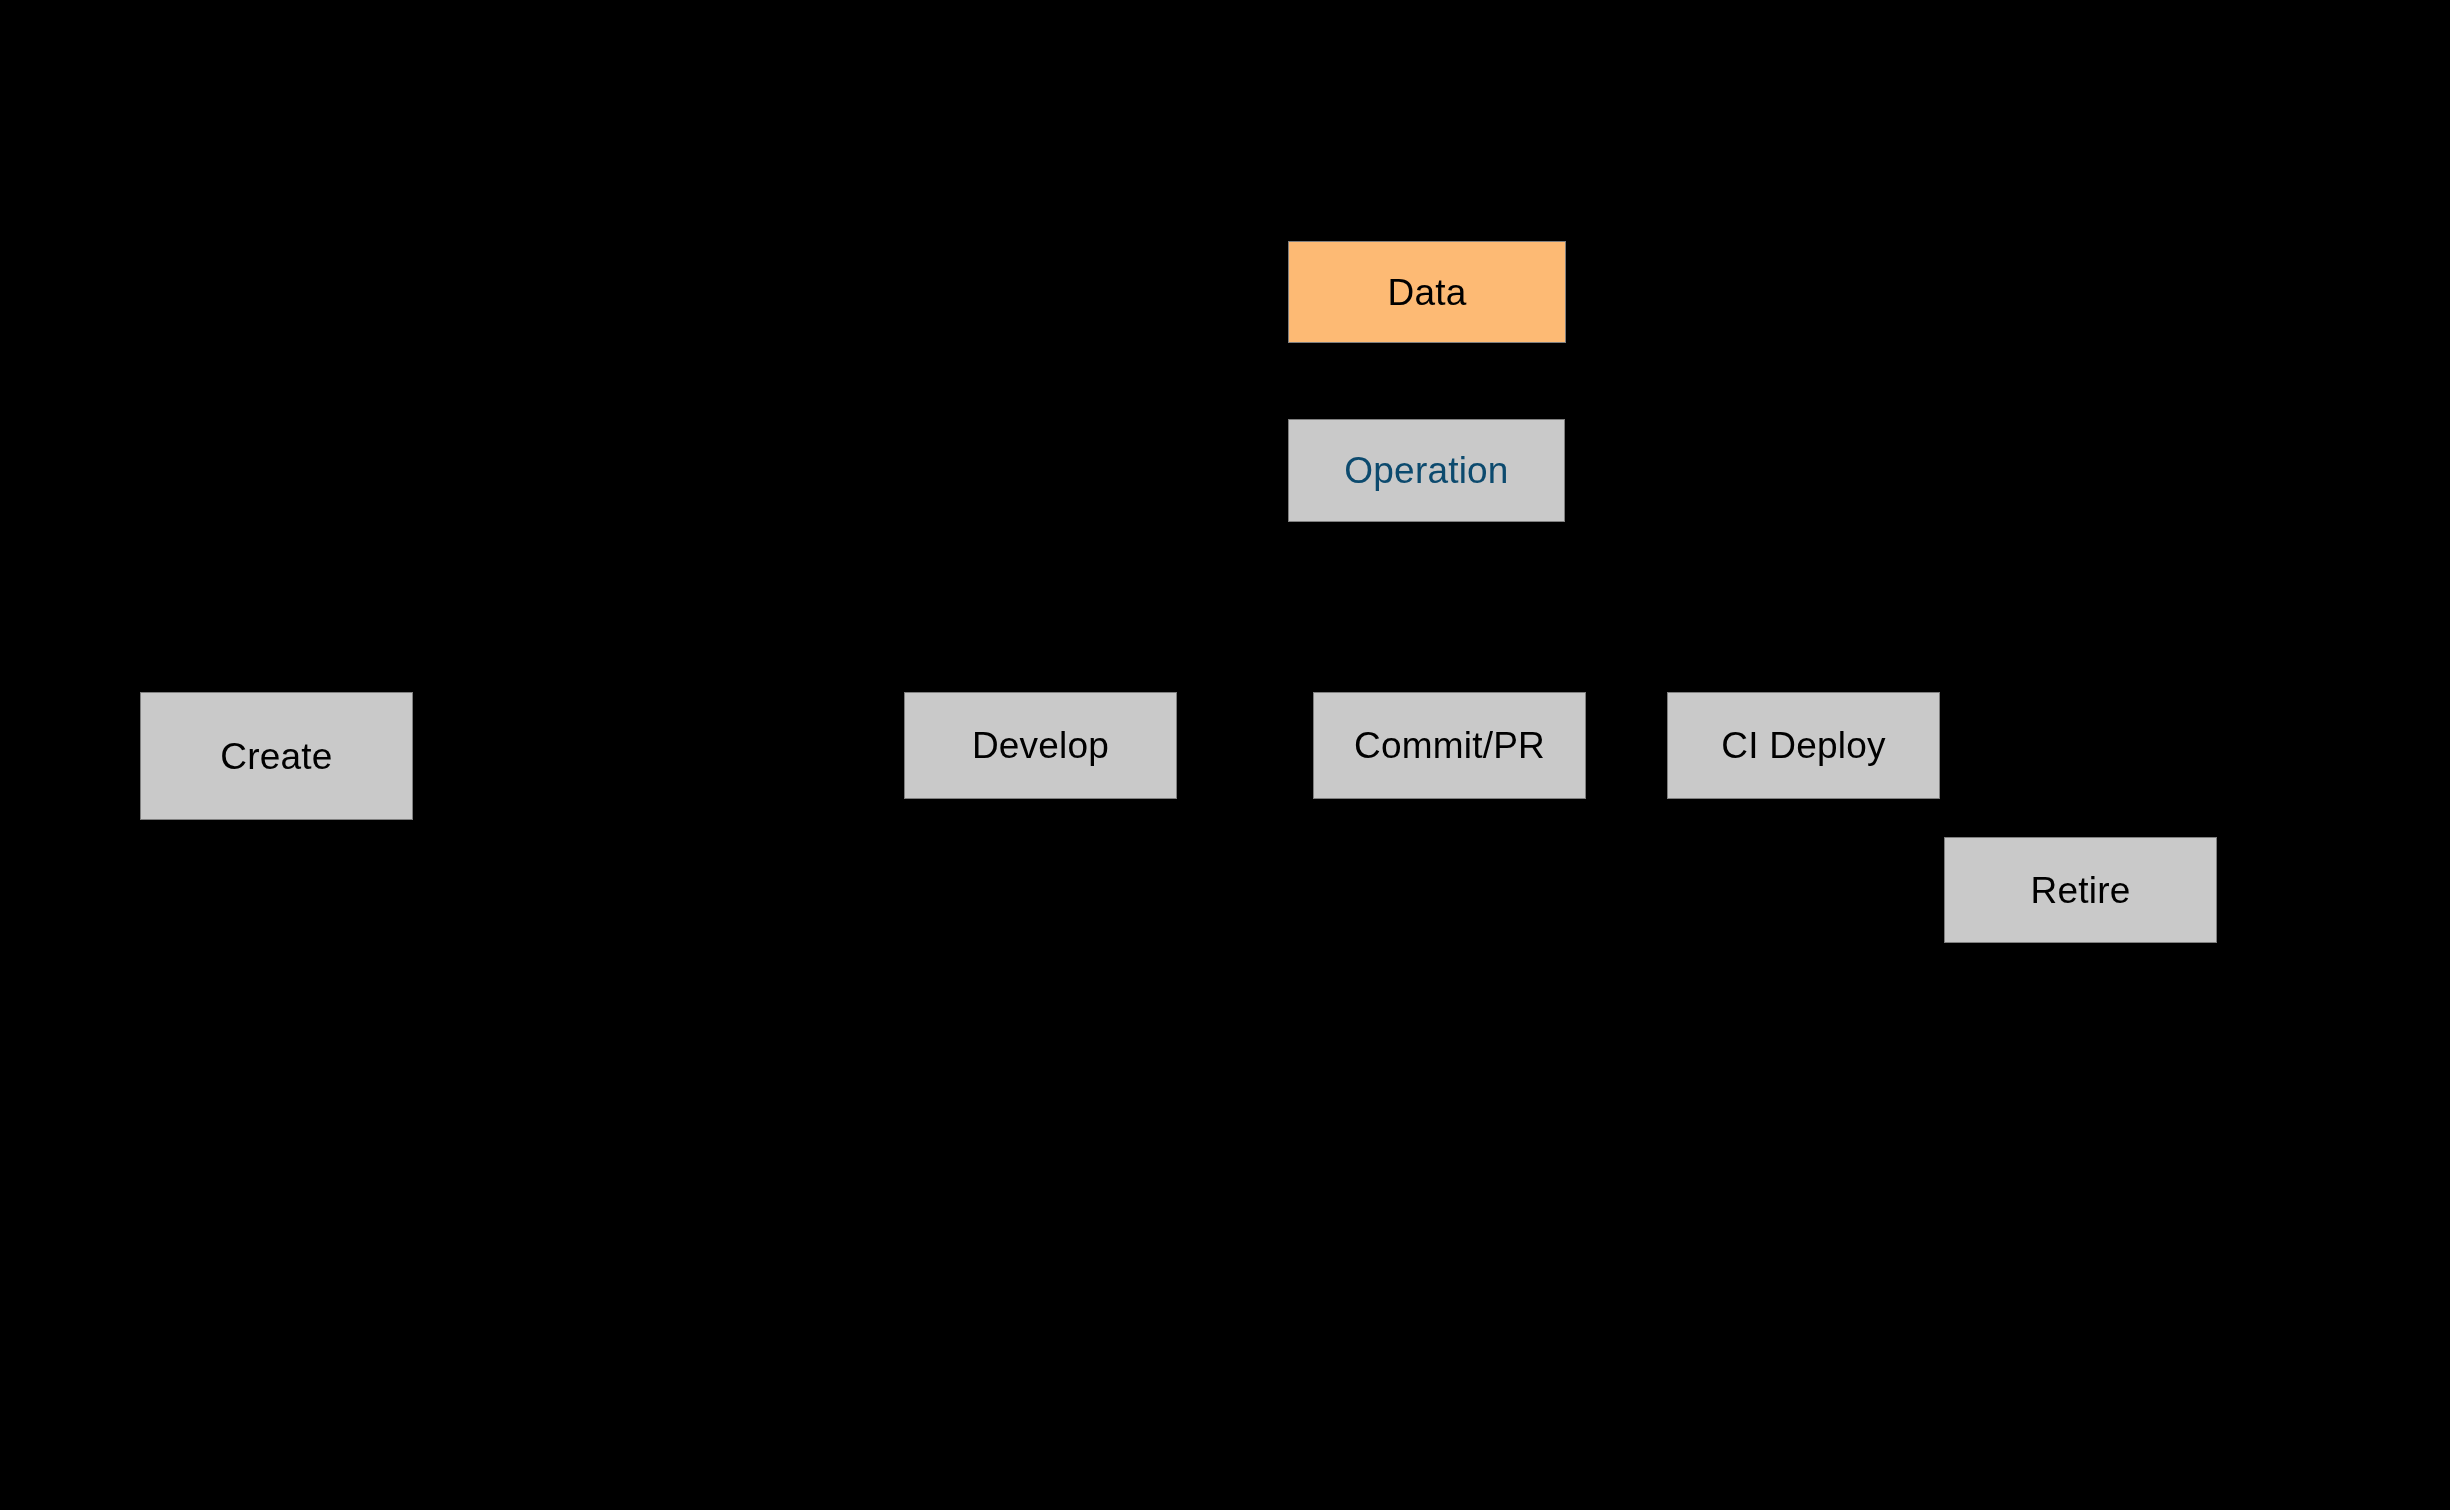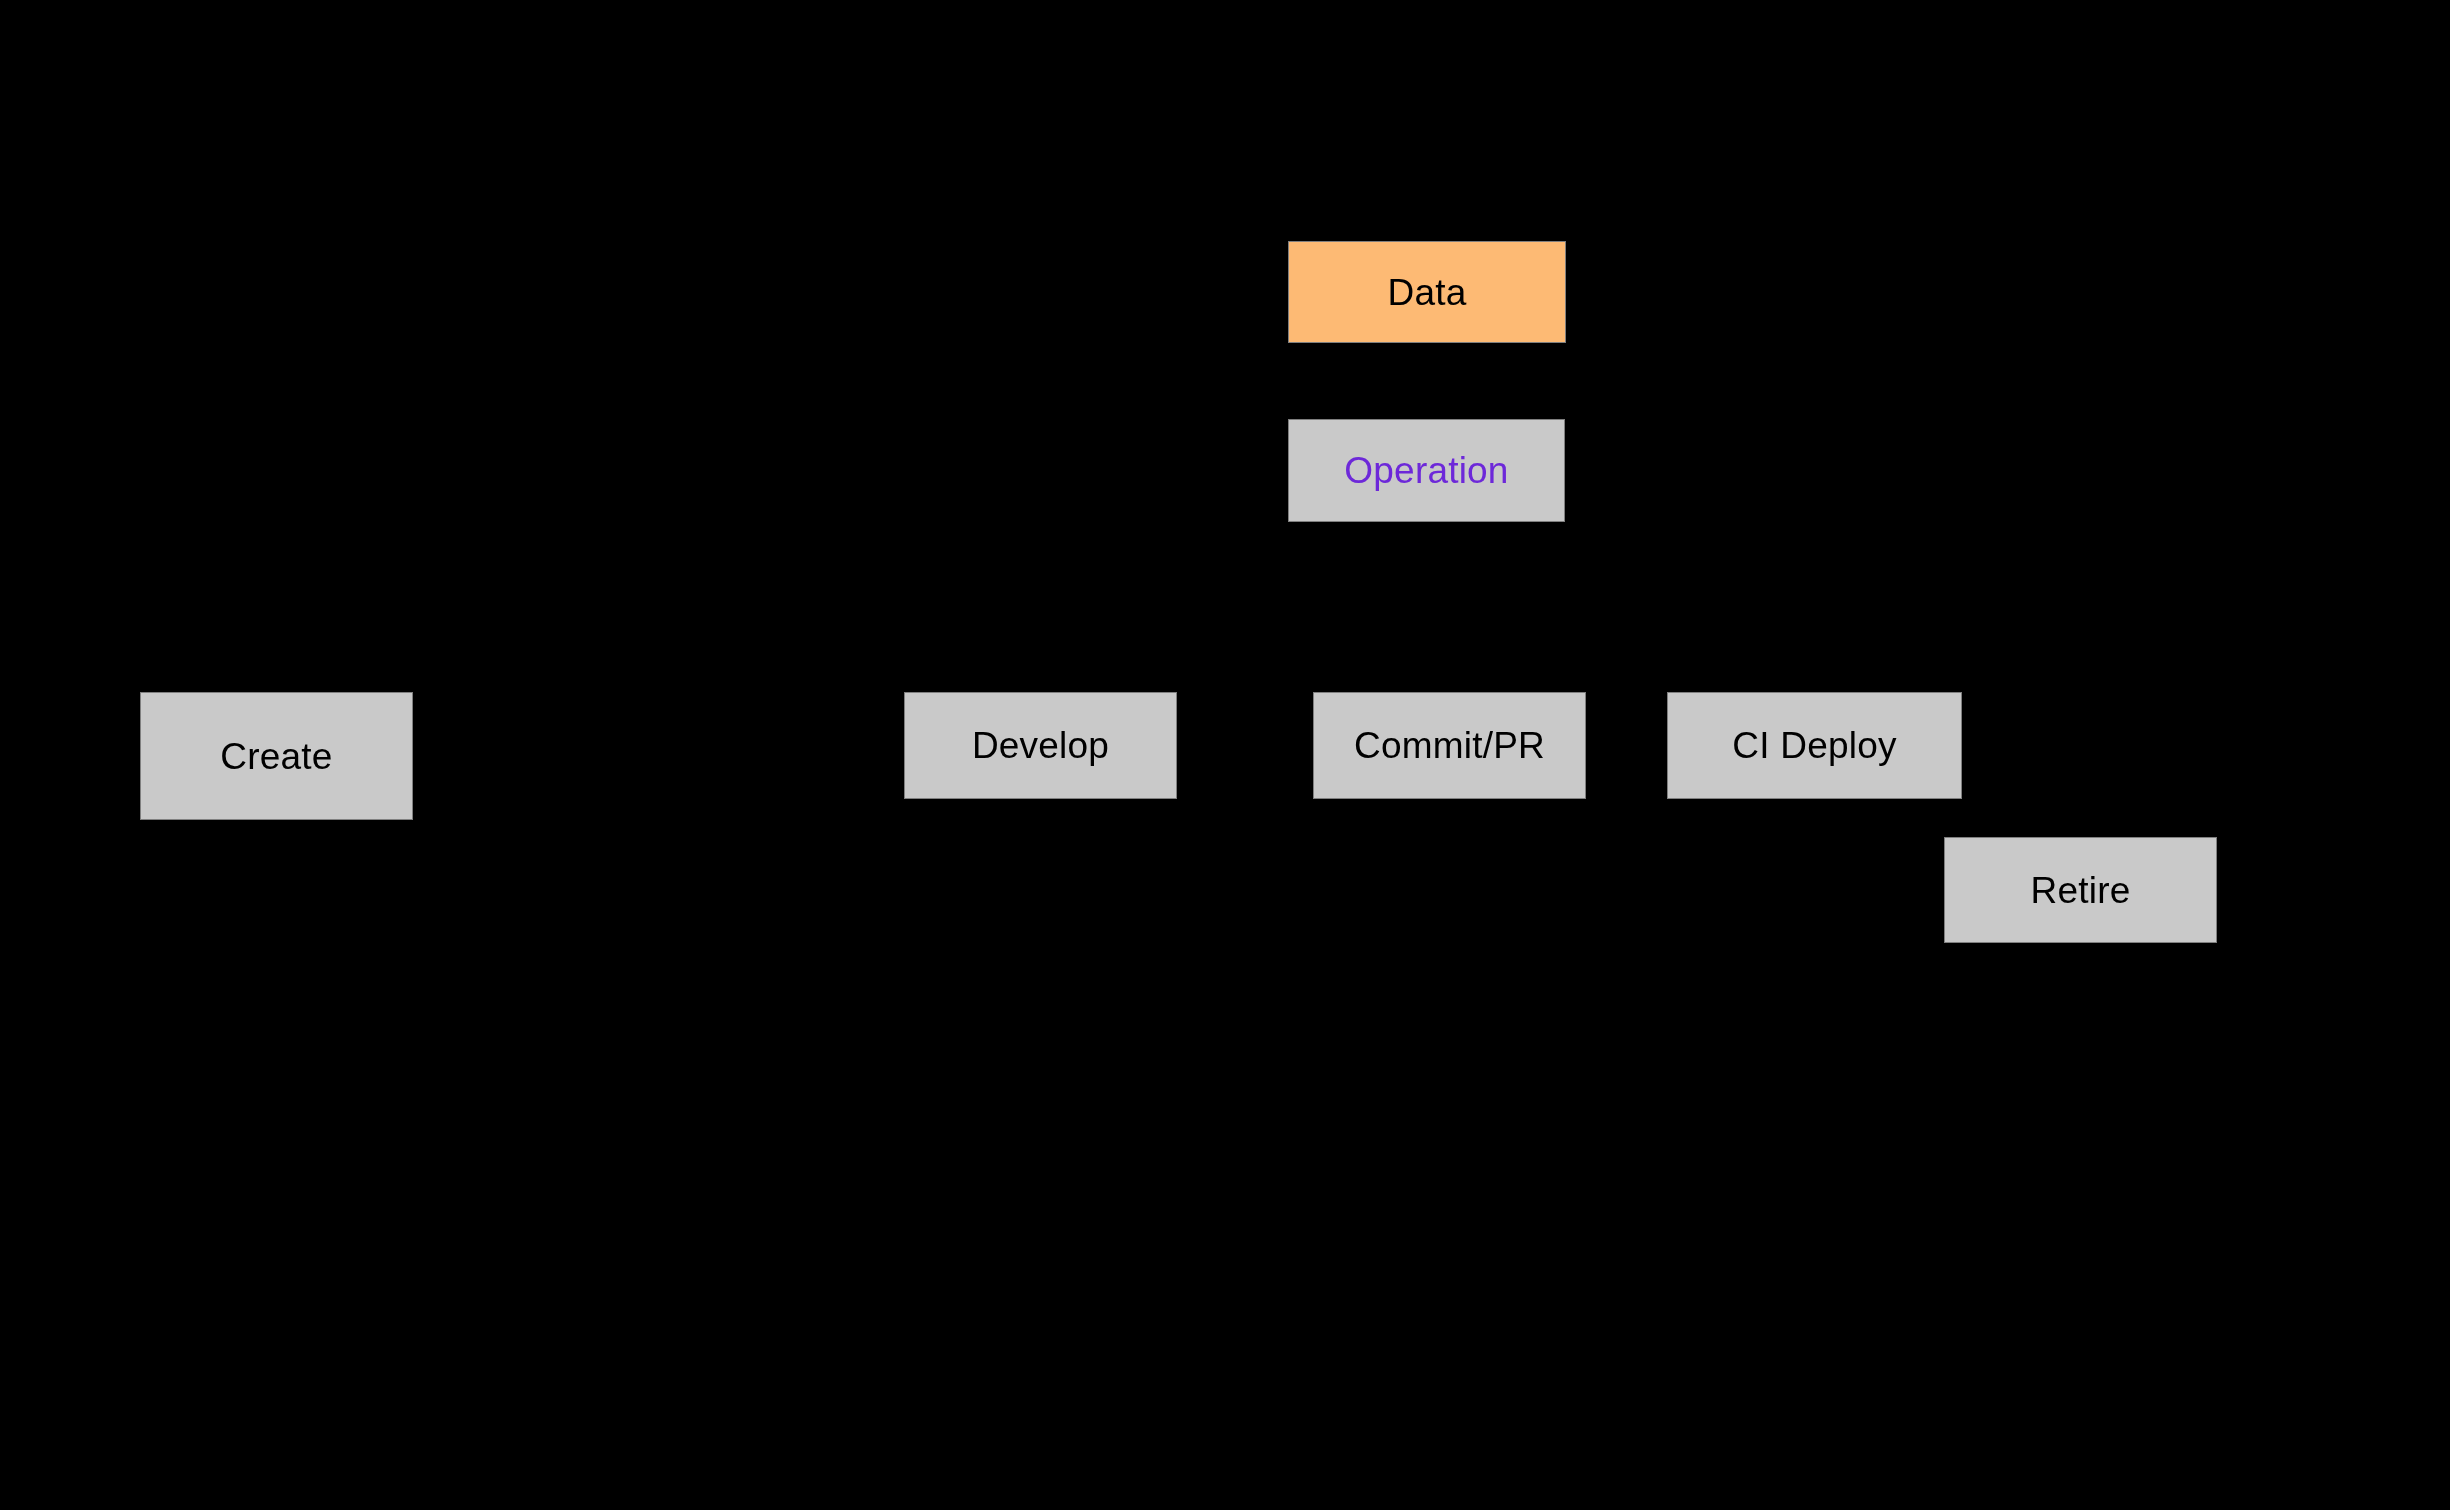--- a/index.html
+++ b/index.html
@@ -37,32 +37,32 @@
     pointer-events: none;
   }
 </style>
 </head>
 <body>
 
 <div id="canvas" style="width: 2450px; height: 1511px; background: rgb(0, 0, 0);">
     <div class="node fill-white" style="left: 1288px; top: 241px; width: 278px; height: 102px; border-color: rgb(127, 127, 127); color: rgb(0, 0, 0);">
       <span class="node-label">Data</span>
     </div>
-    <div class="node fill-gray" style="left: 1288px; top: 419px; width: 277px; height: 103px; border-color: rgb(127, 127, 127); color: #6d28d9;">
+    <div class="node fill-gray" style="left: 1288px; top: 419px; width: 277px; height: 103px; border-color: rgb(127, 127, 127); color: #0c4a6e;">
       <span class="node-label">Operation</span>
     </div>
     <div class="node fill-gray" style="left: 140px; top: 692px; width: 273px; height: 128px; border-color: rgb(127, 127, 127); color: rgb(0, 0, 0);">
       <span class="node-label">Create</span>
     </div>
     <div class="node fill-gray" style="left: 904px; top: 692px; width: 273px; height: 107px; border-color: rgb(127, 127, 127); color: rgb(0, 0, 0);">
       <span class="node-label">Develop</span>
     </div>
     <div class="node fill-gray" style="left: 1285px; top: 692px; width: 273px; height: 107px; border-color: rgb(127, 127, 127); color: rgb(0, 0, 0); margin-left: 28px;">
       <span class="node-label">Commit/PR</span>
     </div>
-    <div class="node fill-gray" style="left: 1667px; top: 692px; width: 295px; height: 107px; border-color: rgb(127, 127, 127); color: rgb(0, 0, 0);">
+    <div class="node fill-gray" style="left: 1667px; top: 692px; width: 273px; height: 107px; border-color: rgb(127, 127, 127); color: rgb(0, 0, 0);">
       <span class="node-label">CI Deploy</span>
     </div>
     <div class="node fill-gray" style="left: 1944px; top: 837px; width: 273px; height: 106px; border-color: rgb(127, 127, 127); color: rgb(0, 0, 0);">
       <span class="node-label">Retire</span>
     </div>
   </div>
 
 
 </body></html>

